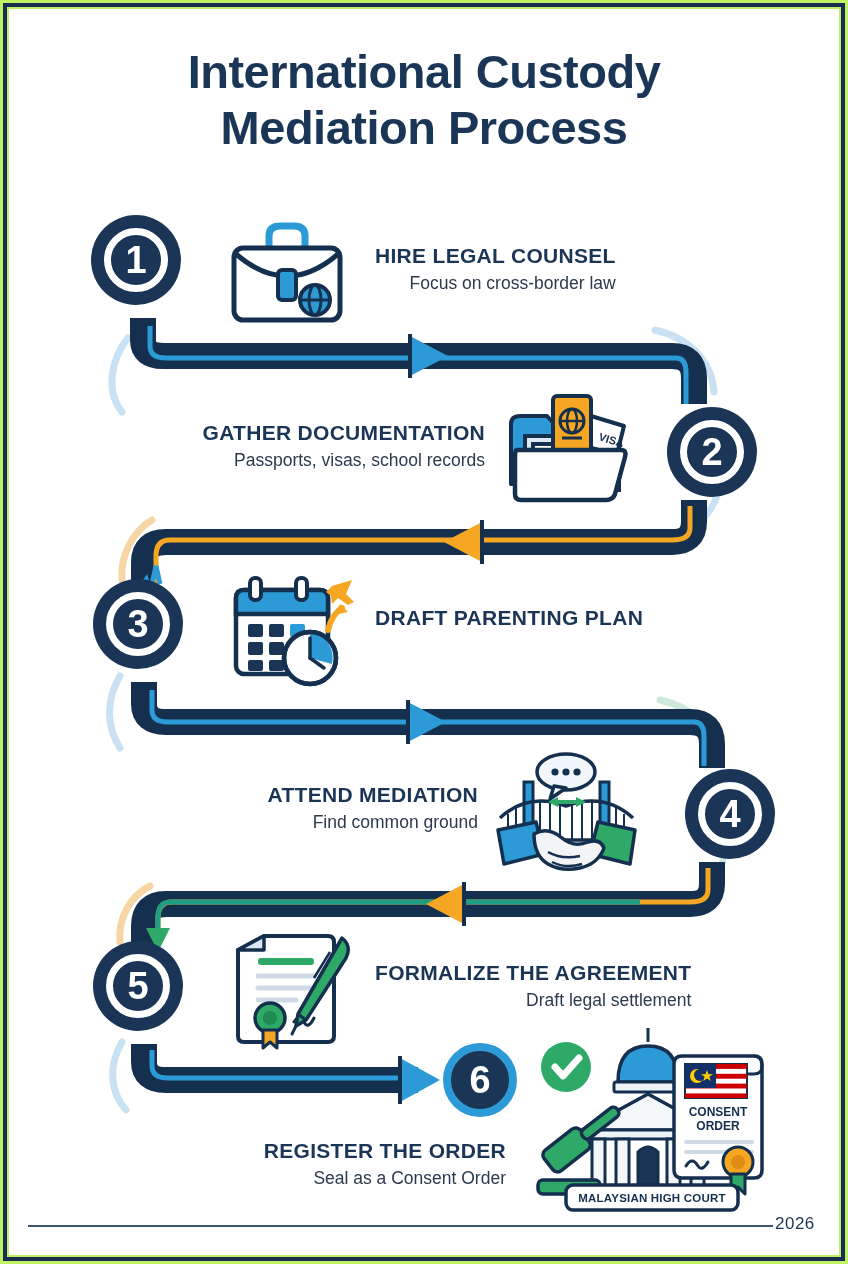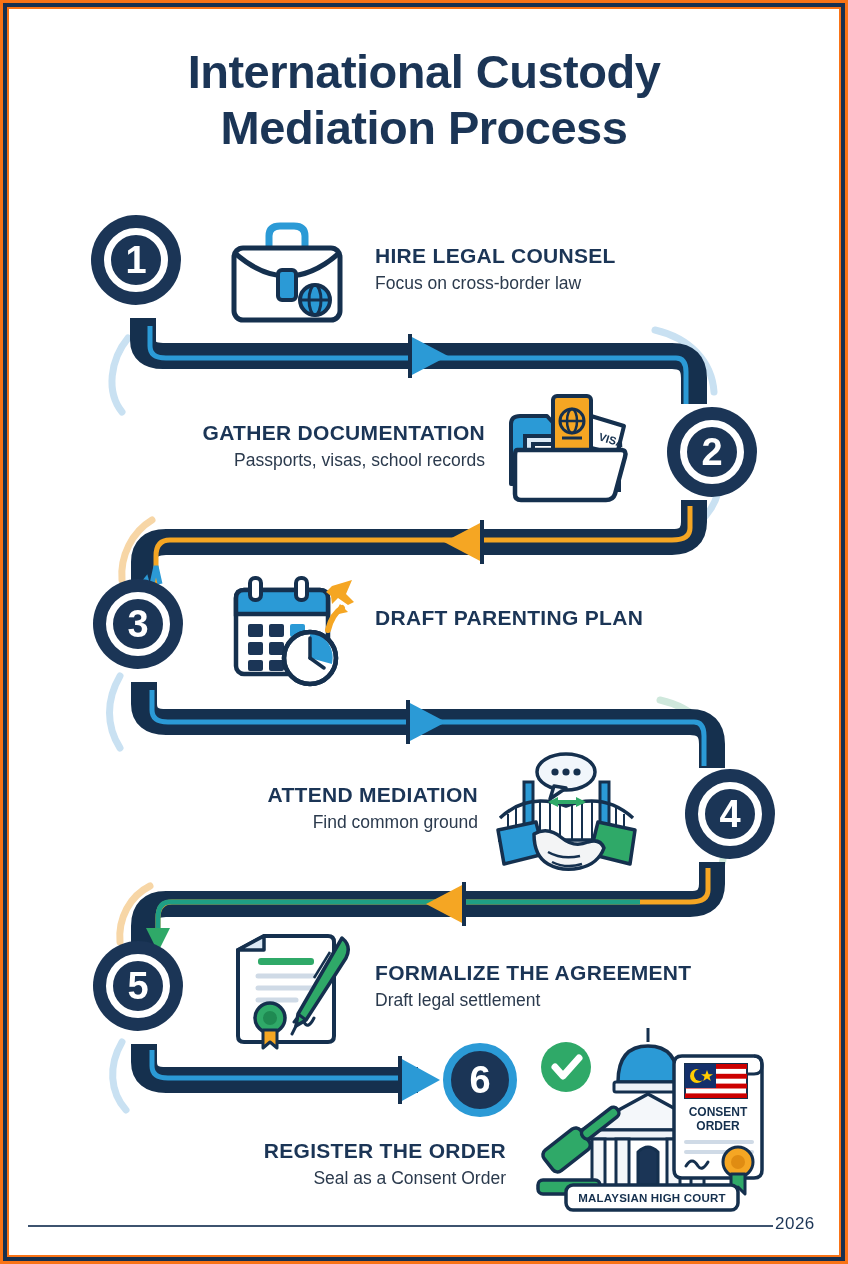--- a/index.html
+++ b/index.html
@@ -5,21 +5,21 @@
   html,body{margin:0;padding:0;}
   body{
     width:848px;height:1264px;
     background:#ffffff;
     font-family:"Liberation Sans", sans-serif;
     overflow:hidden;
   }
   #poster{
     position:relative;
     width:848px;height:1264px;
-    background:#f97316;
+    background:#bef264;
     box-sizing:border-box;
   }
   
   #frame{
     position:absolute;left:3px;top:3px;
     width:842px;height:1258px;
     border:4px solid #18304f;
     box-sizing:border-box;
     pointer-events:none;
   }
@@ -54,21 +54,21 @@
     white-space:nowrap;
   }
   .steptext .sub{
     color:#2b3a4d;
     font-weight:normal;
     font-size:17.5px;
     line-height:24px;
     margin-top:3px;
     white-space:nowrap;
   }
-  .ta-left{text-align:left;}
+  .ta-left{text-align:right;}
   .ta-right{text-align:right;}
 
   
   .numcircle{
     position:absolute;
     border-radius:50%;
     background:#1b3556;
     display:flex;align-items:center;justify-content:center;
     color:#ffffff;
     font-weight:bold;

